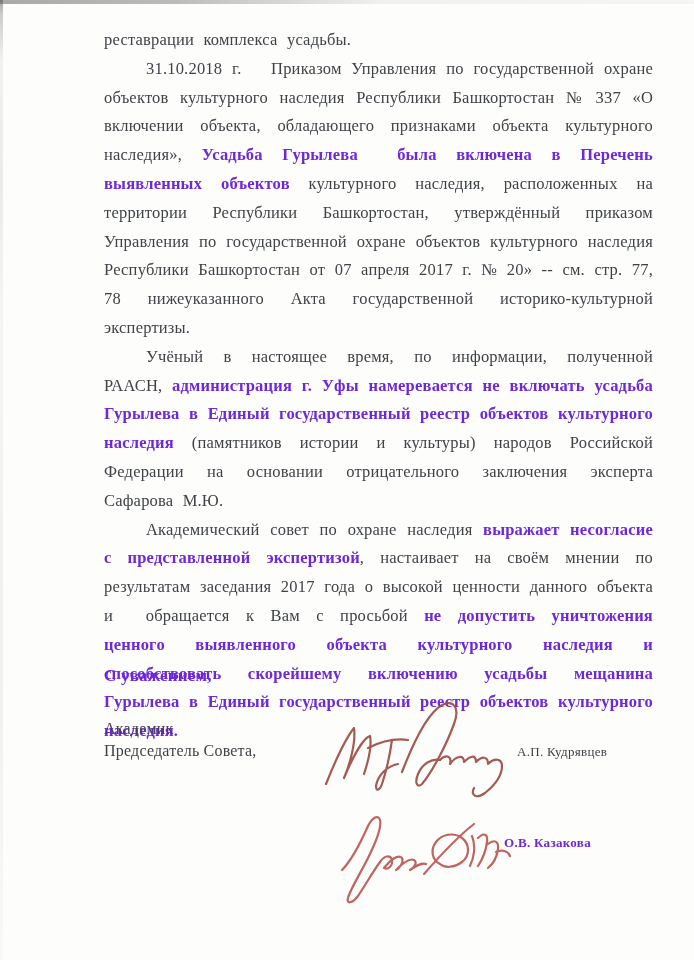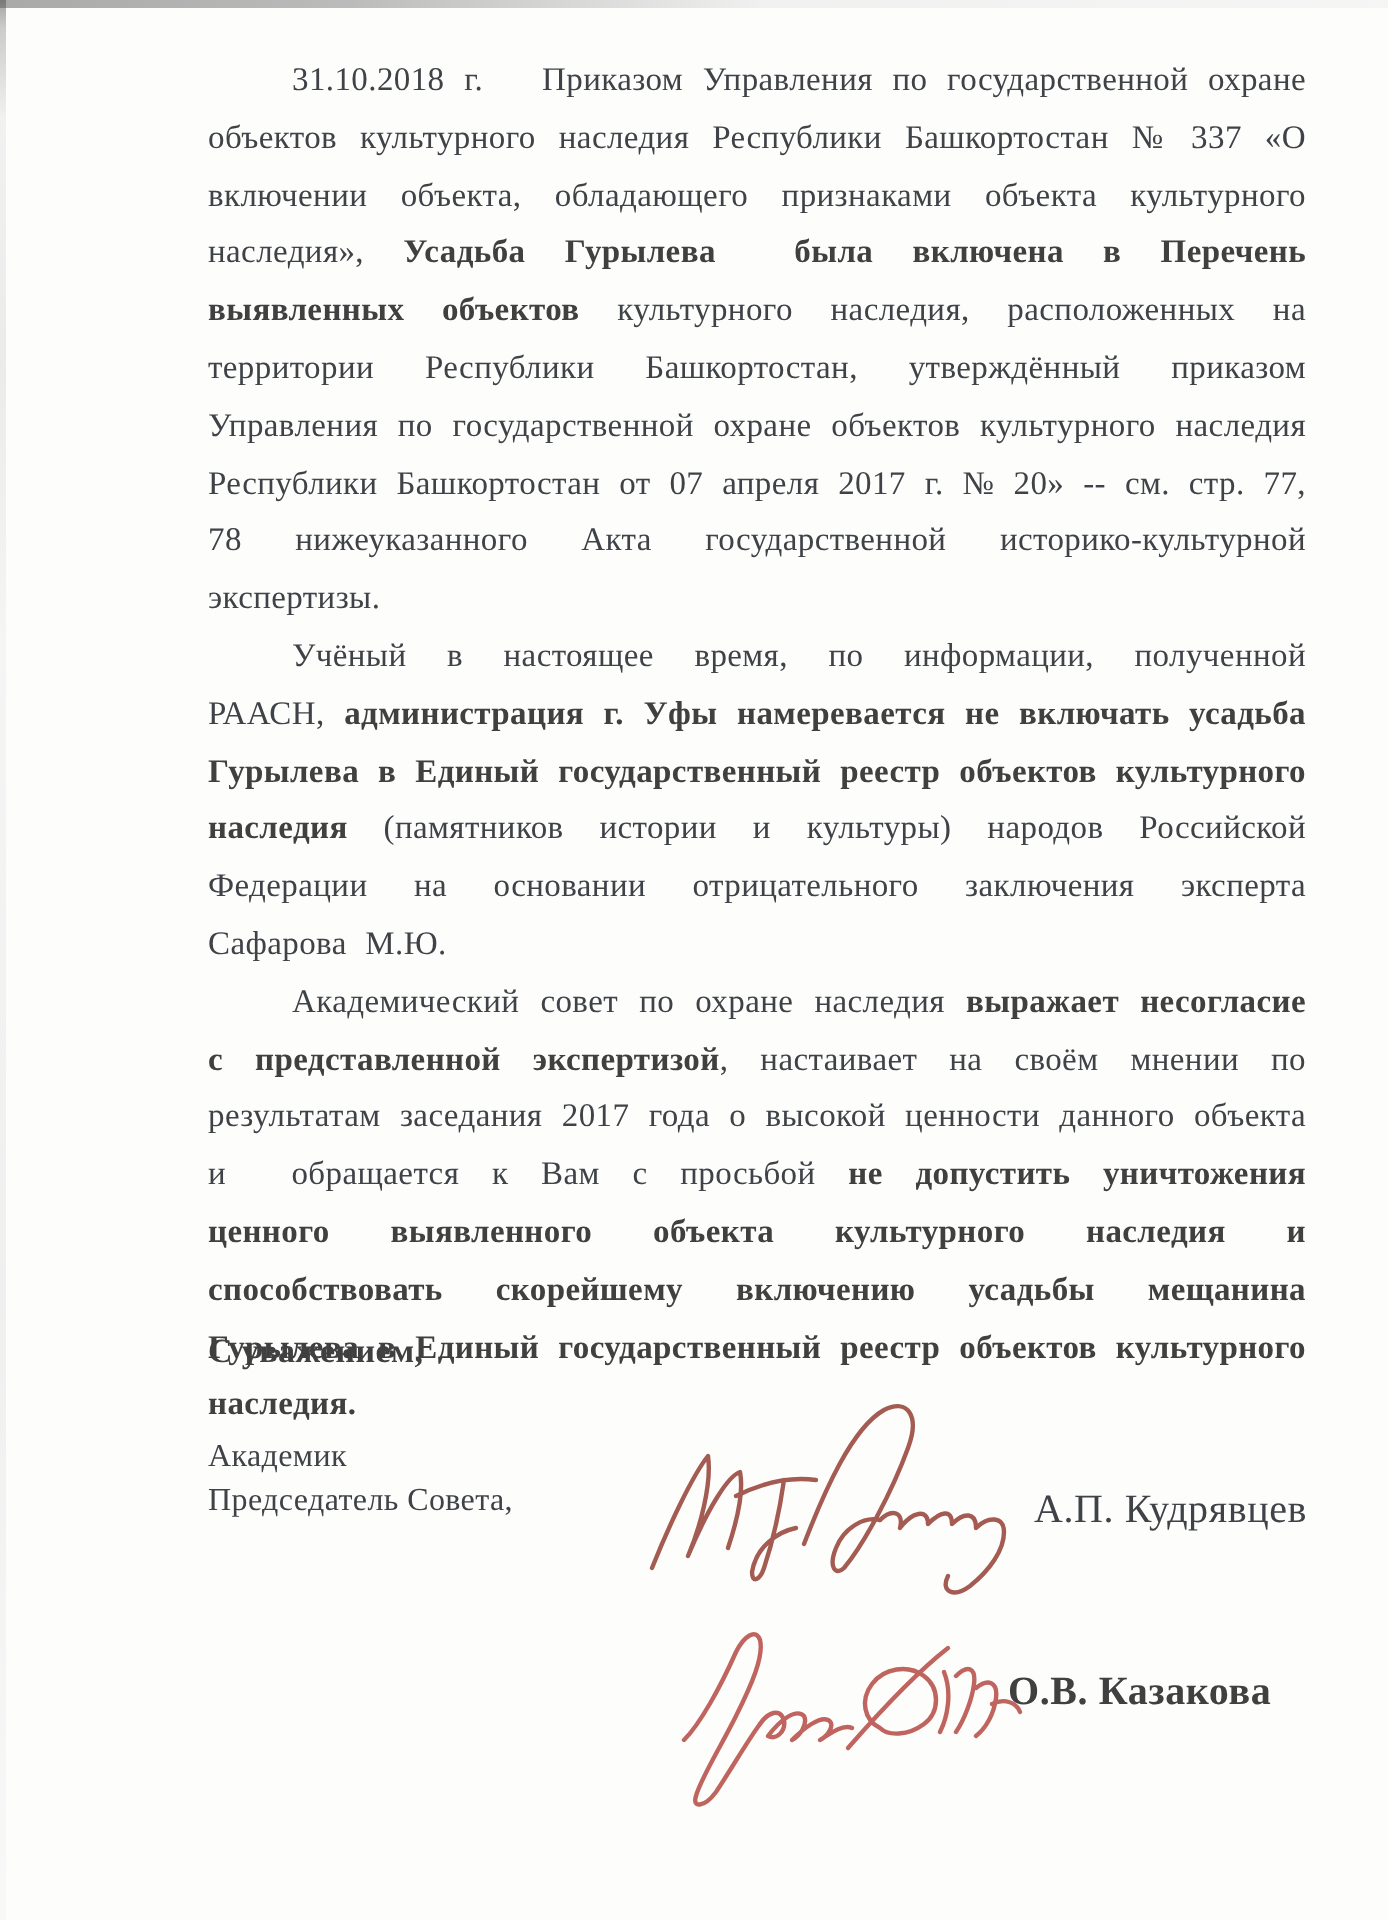--- a/index.html
+++ b/index.html
@@ -23,45 +23,46 @@
     opacity:.5;
   }
   .content{
     position:absolute;left:104px;top:26px;width:549px;
     font-size:16.5px;line-height:28.8px;
     text-align:justify;
     letter-spacing:.2px;word-spacing:5px;
   }
   .para{margin:0;text-indent:42px;}
   .para.no-indent{text-indent:0;}
-  .para b, .sig-name.bold, .sig-role.bold, .closing{color:#404040;}
+  .para b, .sig-name.bold, .sig-role.bold, .closing{color:#6d28d9;}
   .closing{
     position:absolute;left:104px;top:666px;
     font-size:17px;font-weight:bold;letter-spacing:.2px;
   }
   .sig-role{
     position:absolute;left:104px;
     font-size:16px;line-height:22px;letter-spacing:.2px;
   }
   .sig-role.bold{font-weight:bold;line-height:21px;}
   .sig-name{
-    position:absolute;font-size:20px;letter-spacing:.3px;white-space:nowrap;
+    position:absolute;font-size:13px;letter-spacing:.3px;white-space:nowrap;
   }
   .sig-name.bold{font-weight:bold;}
   .sig-svg{position:absolute;}
 </style>
 </head>
 <body>
 
 <div class="page">
 
   <div class="scan-top"></div>
   <div class="scan-left"></div>
 
   <div class="content">
+    <p class="para no-indent"><span>реставрации комплекса усадьбы.</span></p>
     <p class="para"><span>31.10.2018 г.&nbsp;&nbsp; Приказом Управления по государственной охране объектов культурного наследия Республики Башкортостан № 337 «О включении объекта, обладающего признаками объекта культурного наследия», </span><b>Усадьба Гурылева&nbsp; была включена в Перечень выявленных объектов</b><span> культурного наследия, расположенных на территории Республики Башкортостан, утверждённый приказом Управления по государственной охране объектов культурного наследия Республики Башкортостан от 07 апреля 2017 г. № 20» -- см. стр. 77, 78 нижеуказанного Акта государственной историко-культурной экспертизы.</span></p>
     <p class="para"><span>Учёный в настоящее время, по информации, полученной РААСН, </span><b>администрация г. Уфы намеревается не включать усадьба Гурылева в Единый государственный реестр объектов культурного наследия</b><span> (памятников истории и культуры) народов Российской Федерации на основании отрицательного заключения эксперта Сафарова М.Ю.</span></p>
     <p class="para"><span>Академический совет по охране наследия </span><b>выражает несогласие с представленной экспертизой</b><span>, настаивает на своём мнении по результатам заседания 2017 года о высокой ценности данного объекта и&nbsp; обращается к Вам с просьбой </span><b>не допустить уничтожения ценного выявленного объекта культурного наследия и способствовать скорейшему включению усадьбы мещанина Гурылева в Единый государственный реестр объектов культурного наследия.</b></p>
   </div>
 
   <div class="closing">С уважением,</div>
 
   <div class="sig-role" style="top:718px;">
     <div>Академик</div>
     <div>Председатель Совета,</div>

